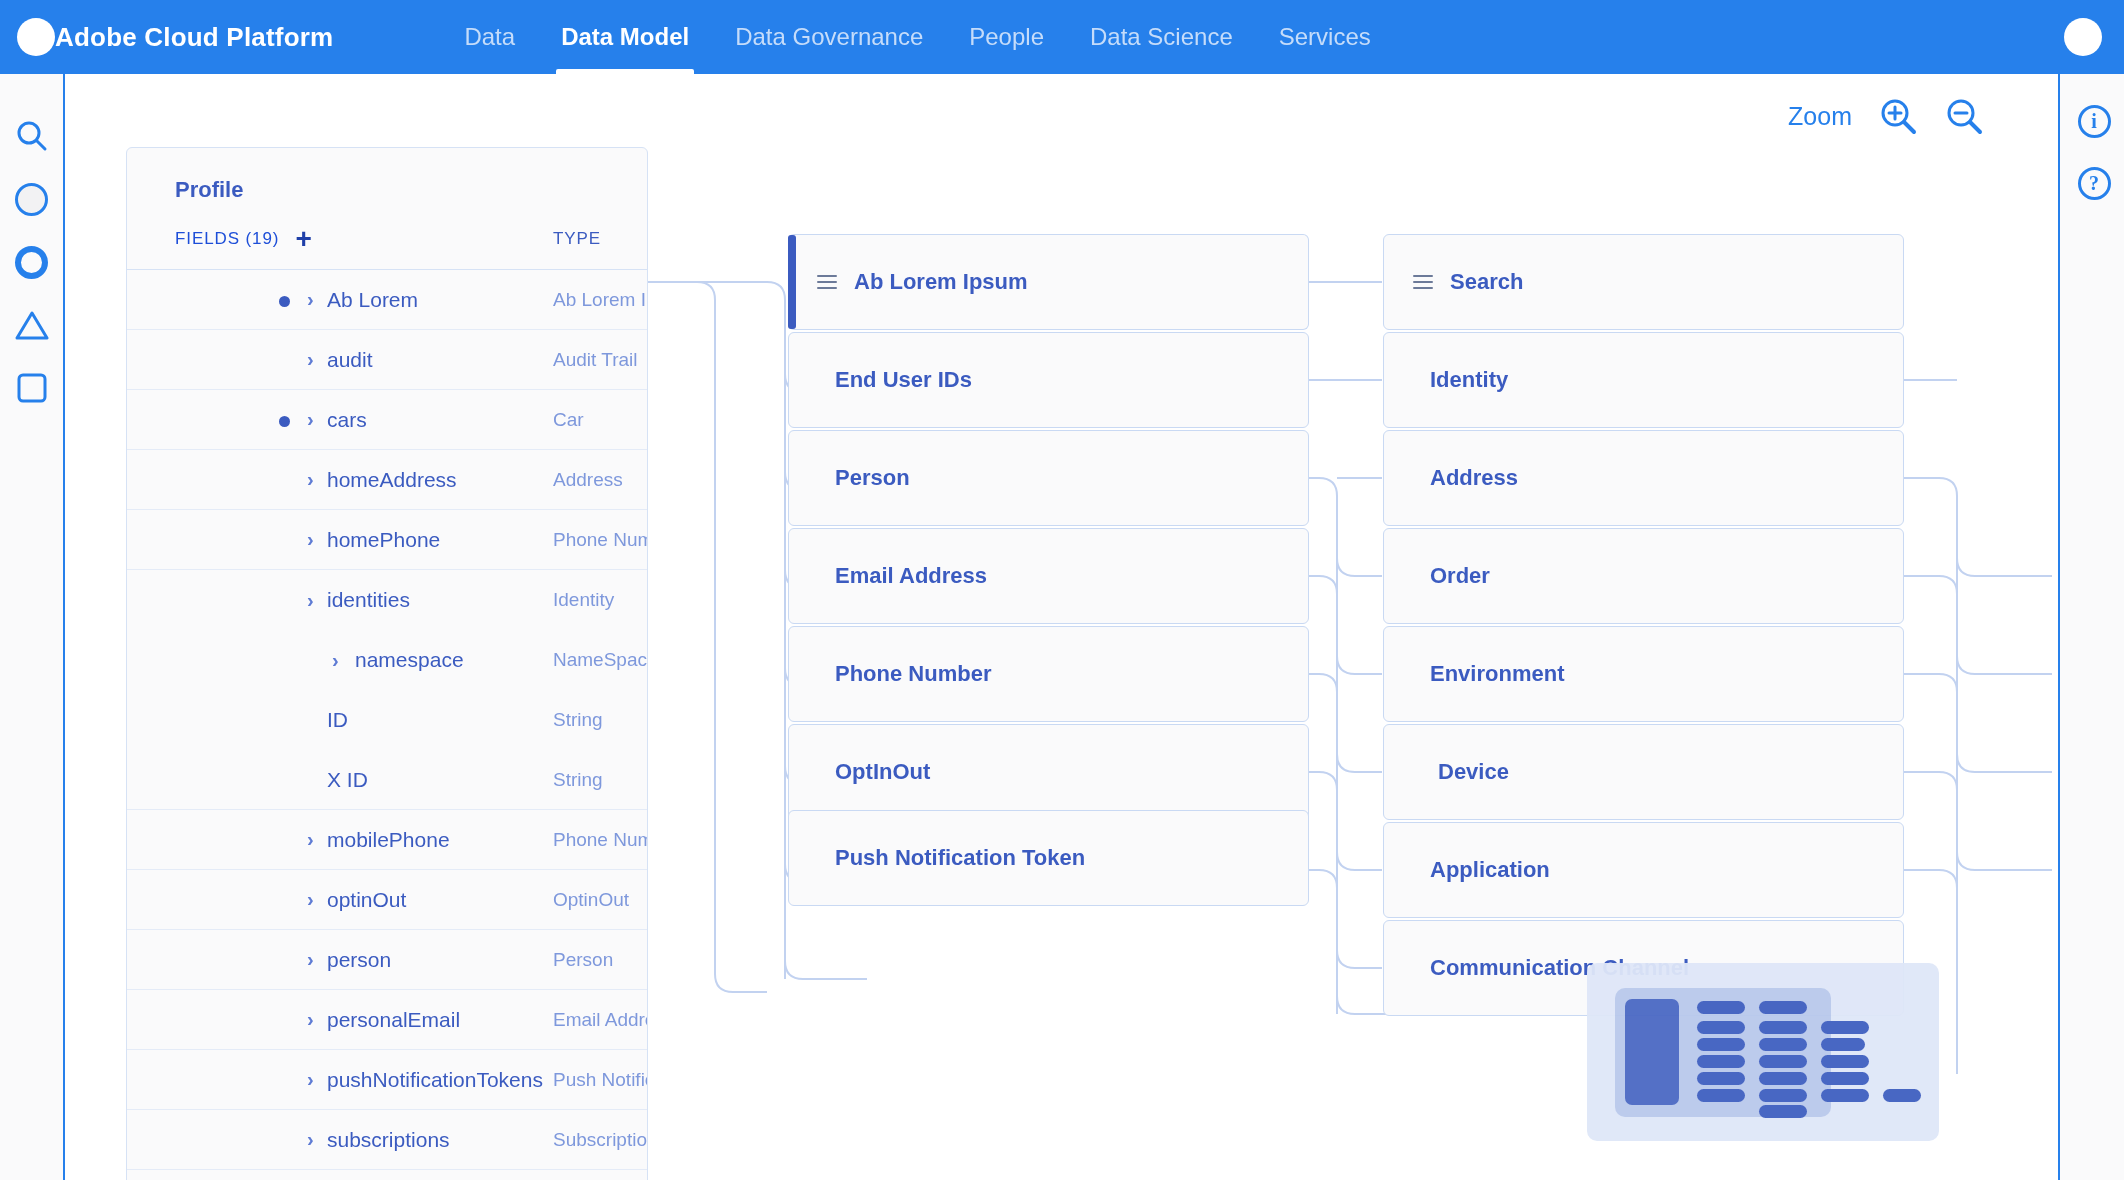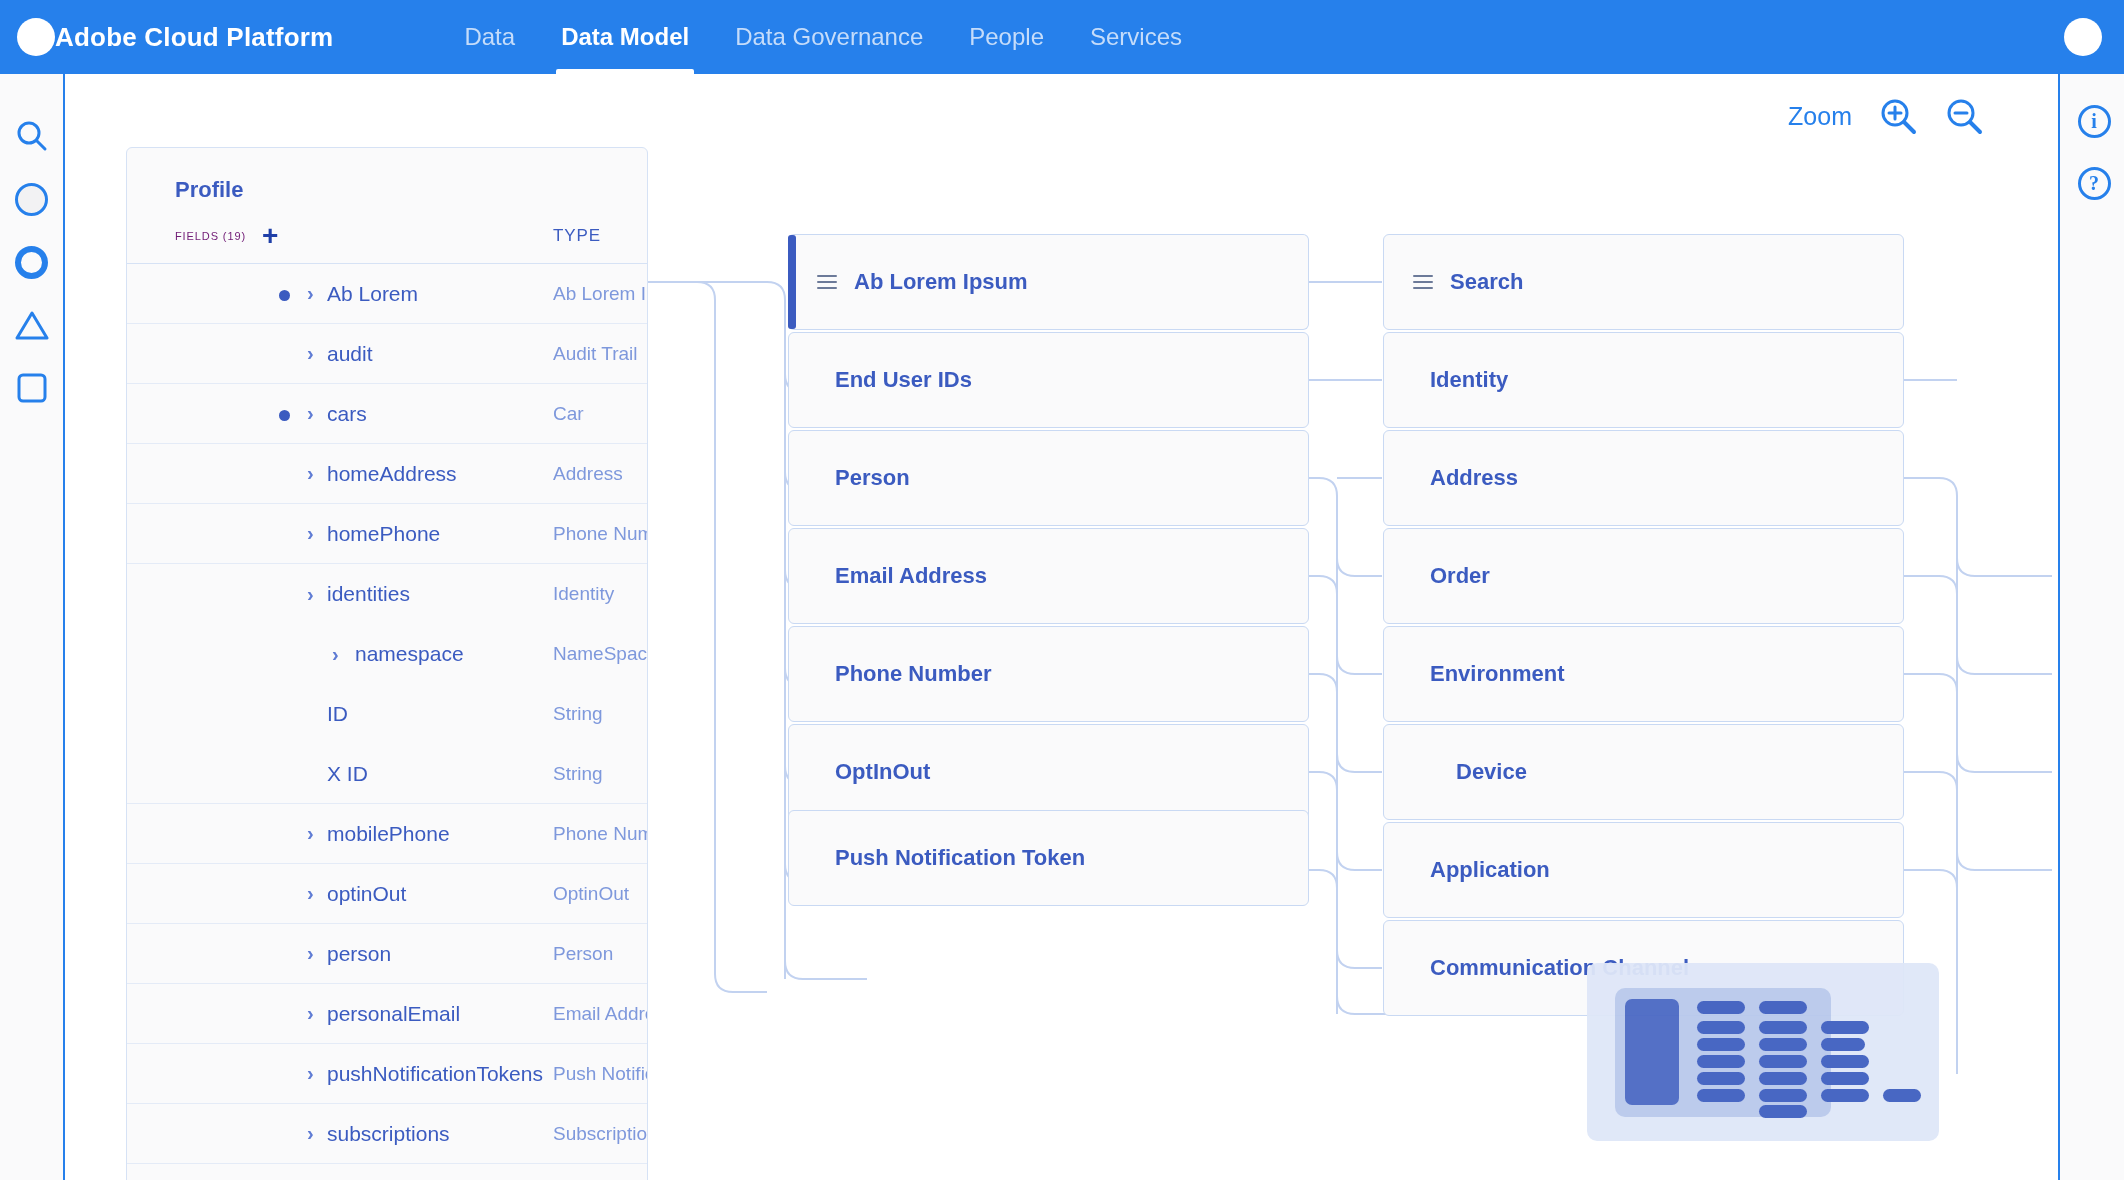--- a/index.html
+++ b/index.html
@@ -98,21 +98,21 @@
   }
   .panel-title {
     color: #3B5BC0; font-size: 22px; font-weight: bold;
     padding: 29px 0 0 48px;
   }
   .panel-cols {
     display: flex; align-items: center;
     padding: 26px 0 20px 48px;
     border-bottom: 1px solid #D6E2F5;
   }
-  .col-fields { color: #701a75; font-size: 11px; letter-spacing: .9px; }
+  .col-fields { color: #1d4ed8; font-size: 17px; letter-spacing: .9px; }
   .plus-btn {
     color: #1F3FA8; font-size: 28px; font-weight: bold;
     line-height: 14px; margin-left: 16px; cursor: pointer;
   }
   .col-type {
     color: #3B5BC0; font-size: 17px; letter-spacing: .9px;
     position: absolute; left: 426px;
   }
 
   .row {
@@ -185,20 +185,21 @@
 <body>
 
 <div class="topnav">
   <div class="brand-dot"></div>
   <div class="brand-name">Adobe Cloud Platform</div>
   <div class="navitems">
     <div class="navitem">Data</div>
     <div class="navitem active">Data Model</div>
     <div class="navitem">Data Governance</div>
     <div class="navitem">People</div>
+    <div class="navitem">Data Science</div>
     <div class="navitem">Services</div>
   </div>
   <div class="avatar-right"></div>
 </div>
 
 <div class="leftrail">
   <div class="rail-icon" style="top:39px">
     <svg width="34" height="34" viewBox="0 0 34 34">
         <circle cx="14" cy="14" r="10" fill="none" stroke="#2680EB" stroke-width="3"></circle>
         <line x1="21.5" y1="21.5" x2="30" y2="30" stroke="#2680EB" stroke-width="3" stroke-linecap="round"></line>
@@ -433,21 +434,21 @@
   <div class="node" style="left:1316px;top:356px;width:521px;height:96px">
     <span class="nlabel" style="margin-left:46px">Address</span>
   </div>
   <div class="node" style="left:1316px;top:454px;width:521px;height:96px">
     <span class="nlabel" style="margin-left:46px">Order</span>
   </div>
   <div class="node" style="left:1316px;top:552px;width:521px;height:96px">
     <span class="nlabel" style="margin-left:46px">Environment</span>
   </div>
   <div class="node" style="left:1316px;top:650px;width:521px;height:96px">
-    <span class="nlabel" style="margin-left:72px">Device</span>
+    <span class="nlabel" style="margin-left:54px">Device</span>
   </div>
   <div class="node" style="left:1316px;top:748px;width:521px;height:96px">
     <span class="nlabel" style="margin-left:46px">Application</span>
   </div>
   <div class="node" style="left:1316px;top:846px;width:521px;height:96px">
     <span class="nlabel" style="margin-left:46px">Communication Channel</span>
   </div>
 
   <div class="minimap">
     <div class="mm-view"></div>

